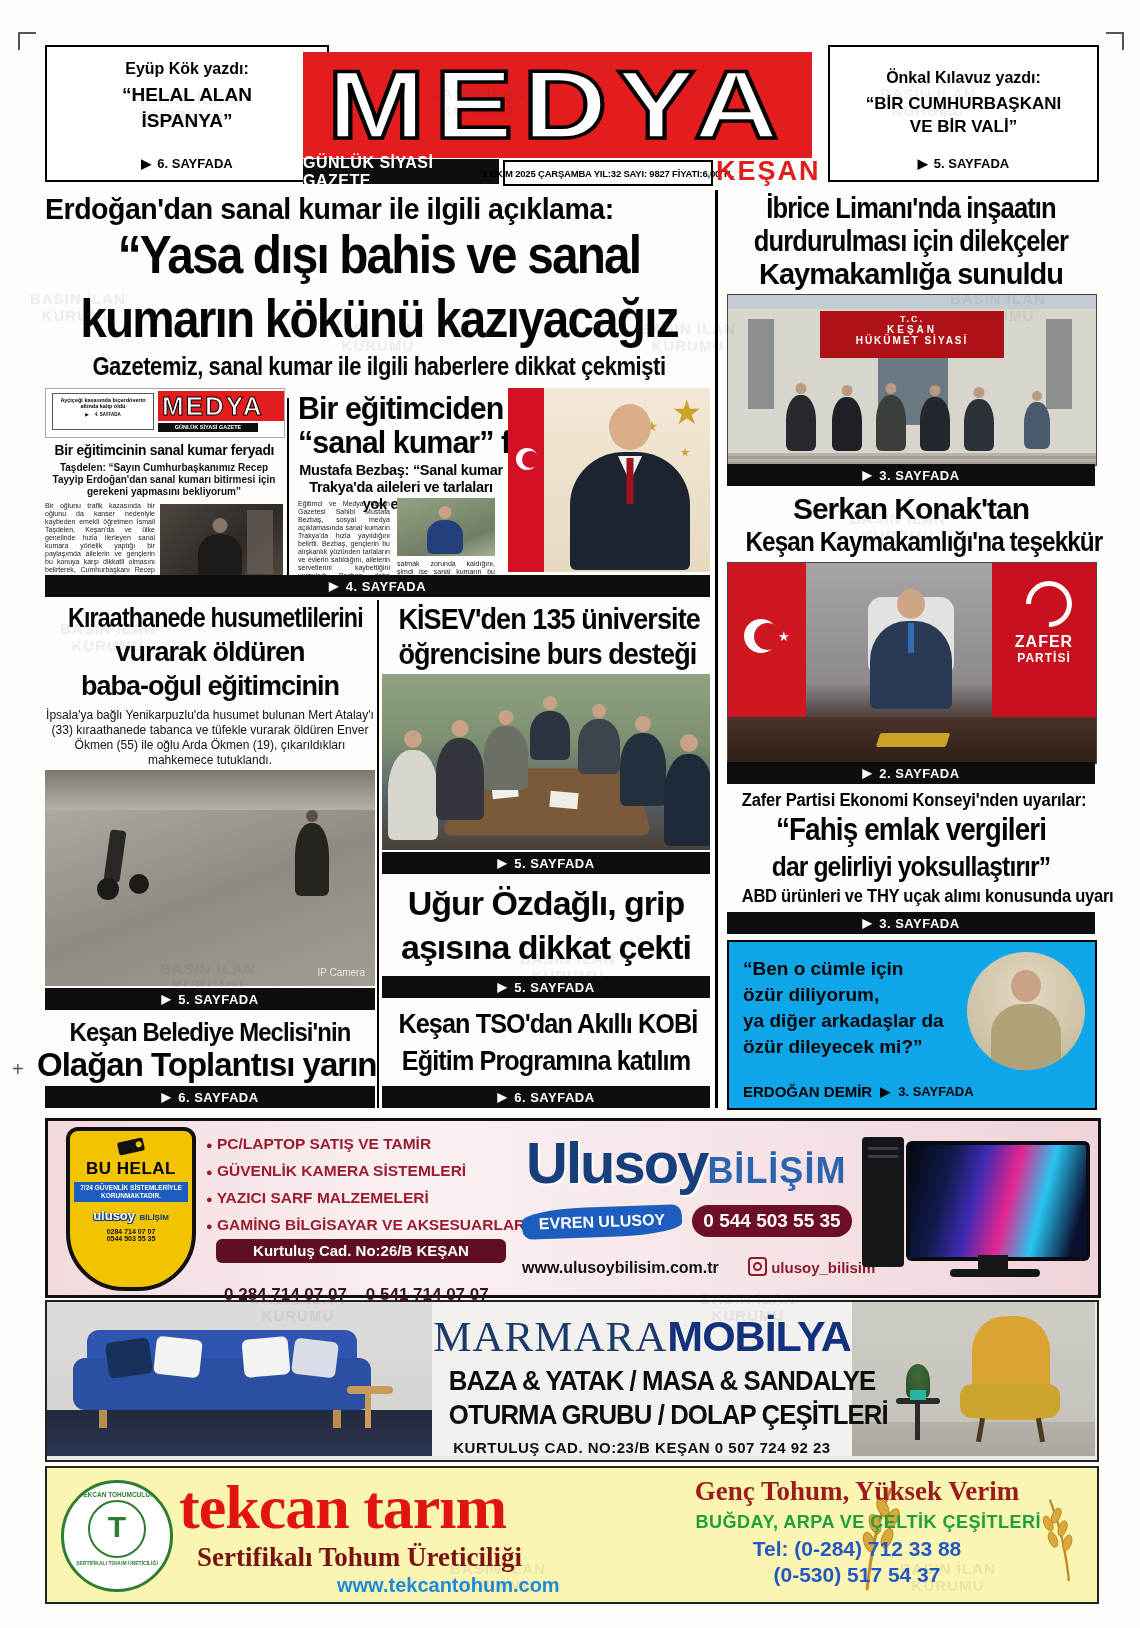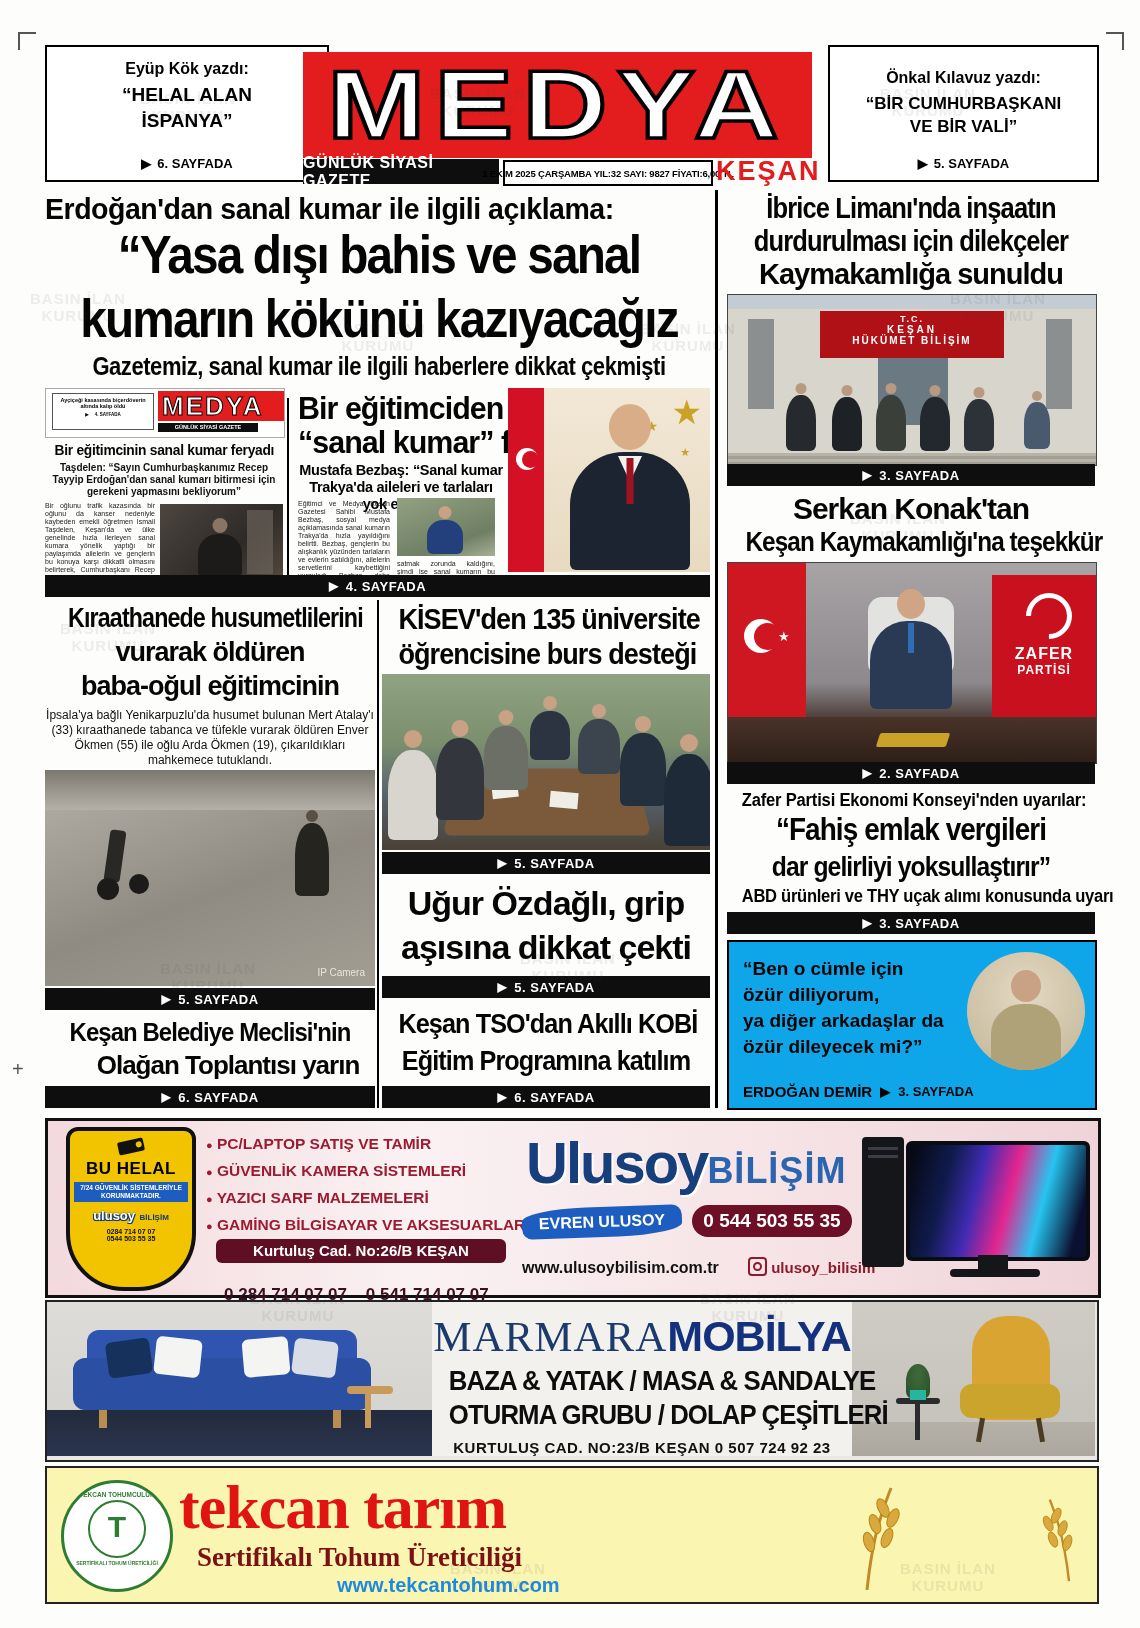--- a/index.html
+++ b/index.html
@@ -198,21 +198,21 @@
     <div class="head" style="width:12px;height:12px;background:#5a4f45;"></div>
     <div class="torso" style="top:13px;background:#26241f;"></div>
   </div>
   <div class="abs" style="right:10px;bottom:8px;color:#e8e6da;font-size:10px;">IP Camera</div>
 </div>
 <div class="bar" style="left:45px;top:988px;width:330px;height:22px;">
     <span class="arr">▶</span>
     <span>5. SAYFADA</span>
   </div>
 <div class="abs hl nw ctr" style="left:45px;top:1016px;width:330px;font-size:26px;letter-spacing:-1px;transform:scaleX(.92);line-height:32px;">Keşan Belediye Meclisi'nin</div>
-<div class="abs hl nw ctr" style="left:63px;top:1049px;width:330px;font-size:26px;letter-spacing:-1px;line-height:32px;">Olağan Toplantısı yarın</div>
+<div class="abs hl nw ctr" style="left:37px;top:1049px;width:330px;font-size:33px;letter-spacing:-1px;line-height:32px;">Olağan Toplantısı yarın</div>
 <div class="bar" style="left:45px;top:1086px;width:330px;height:22px;">
     <span class="arr">▶</span>
     <span>6. SAYFADA</span>
   </div>
 
 <div class="rule" style="left:377px;top:600px;width:2px;height:508px;"></div>
 
 <div class="abs hl nw ctr" style="left:382px;top:602px;width:328px;font-size:30px;letter-spacing:-1px;transform:scaleX(.9);line-height:34px;">KİSEV'den 135 üniversite</div>
 <div class="abs hl nw ctr" style="left:382px;top:637px;width:328px;font-size:30px;letter-spacing:-1px;transform:scaleX(.9);line-height:34px;">öğrencisine burs desteği</div>
 <div class="photo" style="left:382px;top:674px;width:328px;height:176px;background:linear-gradient(180deg,#8fa383,#7b8f6f 40%,#55616d 70%,#4a4136);">
@@ -271,21 +271,21 @@
 <div class="abs hl nw ctr" style="left:727px;top:225px;width:368px;font-size:29px;letter-spacing:-1px;transform:scaleX(.88);line-height:32px;">durdurulması için dilekçeler</div>
 <div class="abs hl nw ctr" style="left:727px;top:258px;width:368px;font-size:29px;letter-spacing:-1px;line-height:32px;">Kaymakamlığa sunuldu</div>
 <div class="photo" style="left:727px;top:294px;width:368px;height:170px;background:#d8d5cc;border:1px solid #444;">
   <div class="abs" style="left:0;top:0;width:368px;height:14px;background:#c3ccd2;"></div>
   <div class="abs" style="left:20px;top:24px;width:26px;height:90px;background:#5a6167;opacity:.6;"></div>
   <div class="abs" style="left:318px;top:24px;width:26px;height:90px;background:#5a6167;opacity:.6;"></div>
   <div class="abs" style="left:150px;top:60px;width:70px;height:70px;background:#6b7a82;"></div>
   <div class="abs ctr" style="left:92px;top:16px;width:184px;height:44px;background:#b01116;color:#fff;font-weight:bold;padding-top:3px;">
     <div style="font-size:9px;letter-spacing:2px;">T.C.</div>
     <div style="font-size:10px;letter-spacing:3px;">KEŞAN</div>
-    <div style="font-size:10px;letter-spacing:2px;">HÜKÜMET BİLİŞİM</div>
+    <div style="font-size:10px;letter-spacing:2px;">HÜKÜMET SİYASİ</div>
   </div>
   <div class="person" style="left:58px;top:88px;width:30px;height:68px;">
       <div class="head" style="width:11px;height:11px;background:#b99a80;"></div>
       <div class="torso" style="top:12px;background:#26292e;"></div>
     </div>
   <div class="person" style="left:104px;top:90px;width:30px;height:66px;">
       <div class="head" style="width:11px;height:11px;background:#b99a80;"></div>
       <div class="torso" style="top:12px;background:#1e2126;"></div>
     </div>
   <div class="person" style="left:148px;top:88px;width:30px;height:68px;">
@@ -312,21 +312,21 @@
   </div>
 
 <div class="abs hl nw ctr" style="left:727px;top:492px;width:368px;font-size:30px;letter-spacing:-1px;line-height:33px;">Serkan Konak'tan</div>
 <div class="abs hl nw ctr" style="left:727px;top:526px;width:368px;font-size:27px;letter-spacing:-1px;transform:scaleX(.9);line-height:33px;">Keşan Kaymakamlığı'na teşekkür</div>
 <div class="photo" style="left:727px;top:562px;width:368px;height:200px;background:linear-gradient(180deg,#a8a4a6,#8c888c 60%,#3d2b24 82%,#35251f);border:1px solid #444;">
   <div class="abs" style="left:0;top:0;width:78px;height:160px;background:#cf1722;">
     <div class="abs" style="left:16px;top:56px;width:34px;height:34px;border-radius:50%;background:#fff;"></div>
     <div class="abs" style="left:26px;top:60px;width:27px;height:27px;border-radius:50%;background:#cf1722;"></div>
     <span class="abs" style="left:50px;top:66px;color:#fff;font-size:13px;">★</span>
   </div>
-  <div class="abs" style="right:0;top:12px;width:104px;height:170px;background:#c8101f;">
+  <div class="abs" style="right:0;top:0;width:104px;height:170px;background:#c8101f;">
     <div class="abs" style="left:34px;top:18px;width:36px;height:36px;border-radius:50%;border:5px solid #fff;border-bottom-color:transparent;transform:rotate(45deg);"></div>
     <div class="ctr" style="margin-top:70px;color:#fff;font-weight:bold;font-size:16px;letter-spacing:1px;">ZAFER</div>
     <div class="ctr" style="color:#fff;font-weight:bold;font-size:12px;letter-spacing:1px;">PARTİSİ</div>
   </div>
   <div class="abs" style="left:140px;top:34px;width:86px;height:80px;background:#e2e2e0;border-radius:14px;"></div>
   <div class="person" style="left:142px;top:26px;width:82px;height:120px;">
     <div class="head" style="width:28px;height:30px;background:#cfa586;"></div>
     <div class="torso" style="top:32px;background:#2a3a55;"></div>
     <div class="abs" style="left:50%;top:34px;transform:translateX(-50%);width:6px;height:30px;background:#2f6db5;"></div>
   </div>
@@ -476,13 +476,19 @@
     <path d="M40 108 C 36 70, 30 40, 16 6" stroke="#c08a2d" stroke-width="3" fill="none"></path>
     <g fill="#d9a93f" stroke="#b8860b" stroke-width="1">
       <ellipse cx="24" cy="26" rx="5" ry="10" transform="rotate(25 24 26)"></ellipse>
       <ellipse cx="32" cy="42" rx="5" ry="10" transform="rotate(20 32 42)"></ellipse>
       <ellipse cx="14" cy="36" rx="5" ry="10" transform="rotate(-25 14 36)"></ellipse>
       <ellipse cx="38" cy="60" rx="5" ry="10" transform="rotate(18 38 60)"></ellipse>
       <ellipse cx="20" cy="56" rx="5" ry="10" transform="rotate(-22 20 56)"></ellipse>
     </g>
   </svg>
 
+  <div class="abs ctr" style="left:640px;top:8px;width:340px;">
+    <div class="b nw" style="font-family:'Liberation Serif',serif;font-size:27px;color:#9c1b1e;">Genç Tohum, Yüksek Verim</div>
+    <div class="b nw" style="font-size:19px;color:#1f9e3c;margin-top:4px;letter-spacing:.5px;transform:scaleX(.95);">BUĞDAY, ARPA VE ÇELTİK ÇEŞİTLERİ</div>
+    <div class="b nw" style="font-size:21px;color:#2257c4;margin-top:4px;">Tel: (0-284) 712 33 88</div>
+    <div class="b nw" style="font-size:21px;color:#2257c4;margin-top:2px;">(0-530) 517 54 37</div>
+  </div>
 </div>
 
 </body></html>

